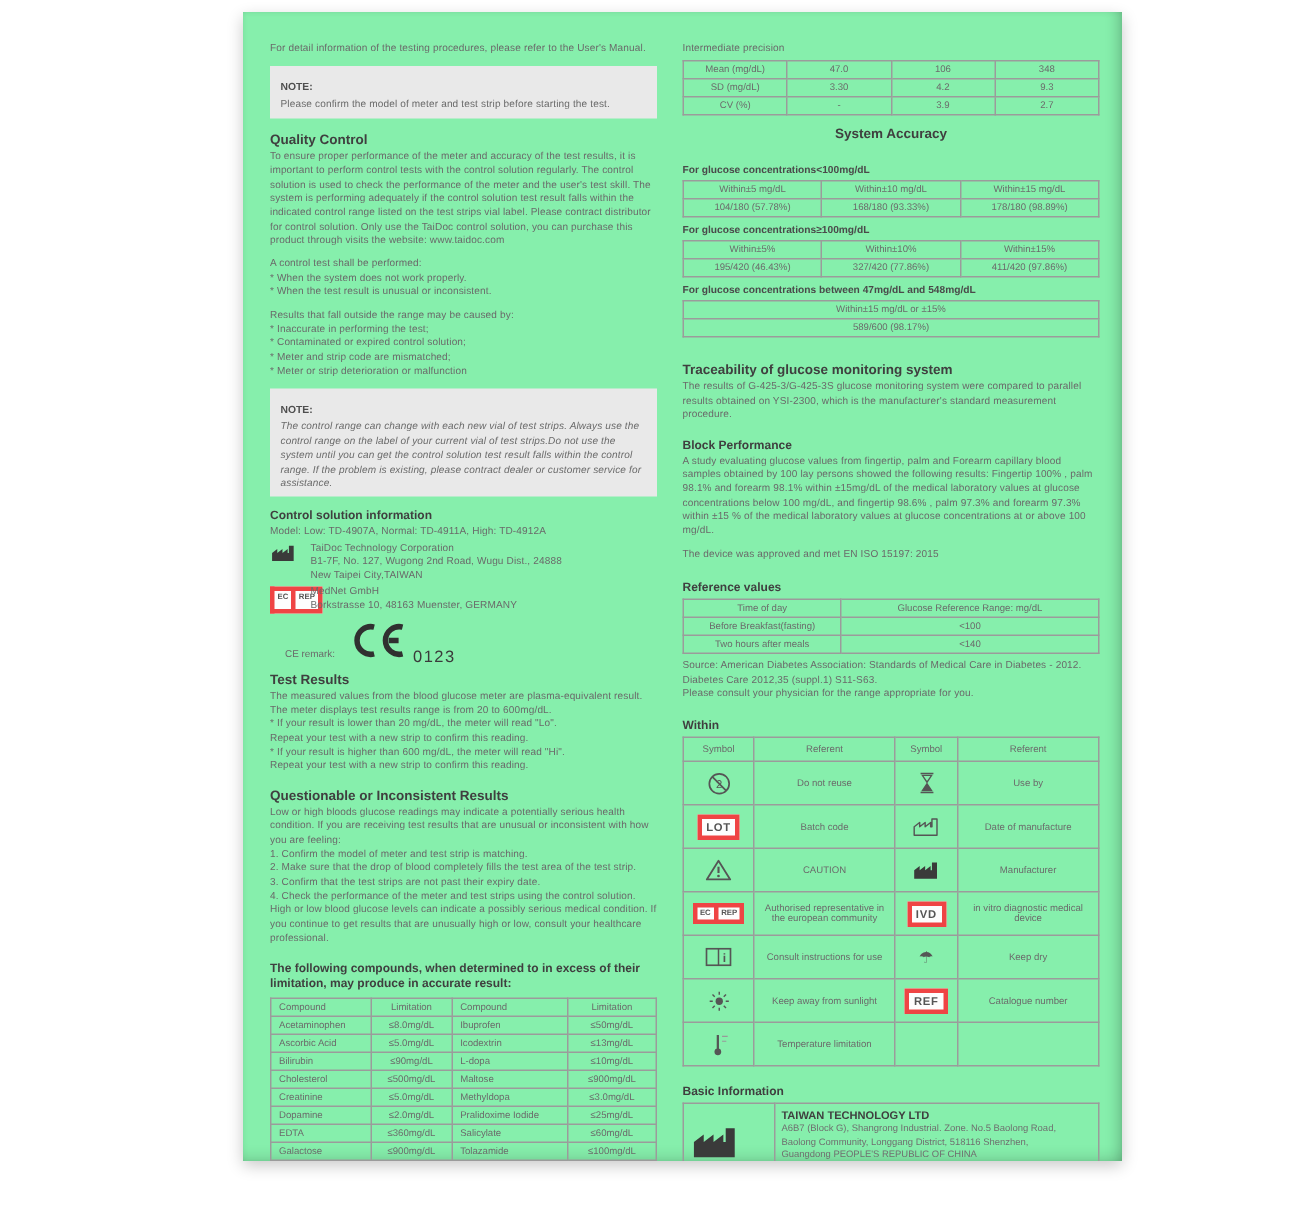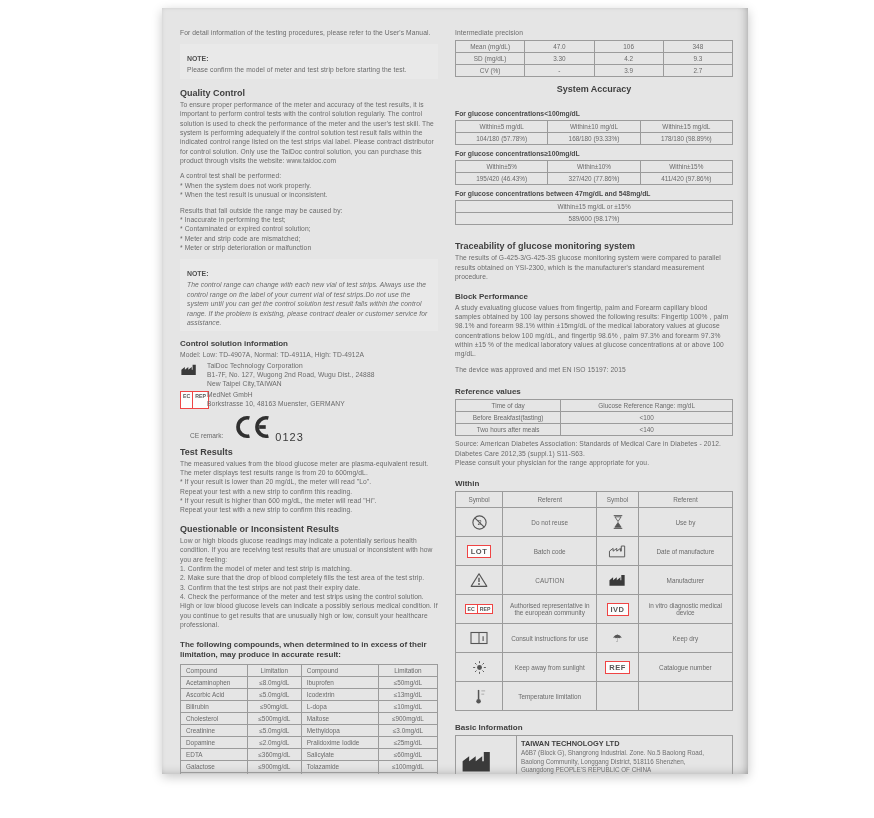--- a/index.html
+++ b/index.html
@@ -2,21 +2,21 @@
 <html><head>
 <meta charset="utf-8">
 <style>
   html,body{margin:0;padding:0;}
   body{
     width:874px;height:818px;background:#ffffff;position:relative;
     font-family:"Liberation Sans", sans-serif;
   }
   .sheet{
     position:absolute;left:162px;top:8px;width:586px;height:766px;
-    background:#e5e5e5;box-sizing:border-box;padding:20px 15px 0 18px;overflow:hidden;
+    background:#86efac;box-sizing:border-box;padding:20px 15px 0 18px;overflow:hidden;
     color:#666;
     box-shadow:0 3px 10px rgba(0,0,0,.22), inset -9px 0 10px -8px rgba(0,0,0,.28),
                inset 0 -9px 10px -8px rgba(0,0,0,.18), inset 1px 1px 6px -4px rgba(0,0,0,.25);
   }
   .cols{display:flex;gap:17px;}
   .col-left{width:258px;flex:none;}
   .col-right{width:278px;flex:none;}
   .txt{font-size:6.7px;line-height:1.4;color:#6a6a6a;letter-spacing:.1px;margin:0;}
   .h-lg{font-size:9px;font-weight:bold;color:#3f3f3f;margin:9px 0 2px;}
   .h-md{font-size:8px;font-weight:bold;color:#3f3f3f;margin:9px 0 2px;}
@@ -34,21 +34,21 @@
   .tbl-symbols tr.hd td{height:11px;}
   .tbl-basic td{padding:3px 4px;text-align:left;vertical-align:middle;}
   .bi-name{font-weight:bold;font-size:7.4px;color:#3f3f3f;margin-bottom:1px;}
   .bi-line{font-size:6.3px;color:#6f6f6f;line-height:1.35;}
   .center{text-align:center;}
   .mfr-row{display:flex;gap:5px;margin:1px 0;}
   .mfr-icon-col{width:22px;flex:none;display:flex;justify-content:flex-start;padding-top:1px;}
   .ce-row{display:flex;align-items:flex-end;gap:4px;margin:6px 0 2px 10px;}
   .ce-remark{font-size:6.6px;color:#6a6a6a;margin-right:4px;margin-bottom:4px;}
   .ce-num{font-size:11px;color:#3a3a3a;letter-spacing:1px;margin-bottom:0px;}
-  .box{display:inline-block;border:1px solid #ef4444;color:#555;font-weight:bold;
+  .box{display:inline-block;border:3px solid #ef4444;color:#555;font-weight:bold;
     padding:1px 3px;font-size:7.5px;letter-spacing:.5px;background:#fdfdfd;}
   .box.small{font-size:5.2px;padding:1px 2px;letter-spacing:0;}
   .ecrep-wrap{display:inline-flex;}
   .ecrep-wrap .box:first-child{border-right:none;}
   .icon-cell svg{vertical-align:middle;}
   .uni-icon{font-family:"DejaVu Sans", sans-serif;font-size:11px;color:#555;line-height:1;}
   .bold-intro{font-size:8px;font-weight:bold;color:#3f3f3f;line-height:1.35;margin:10px 0 3px;}
 </style>
 </head>
 <body>

